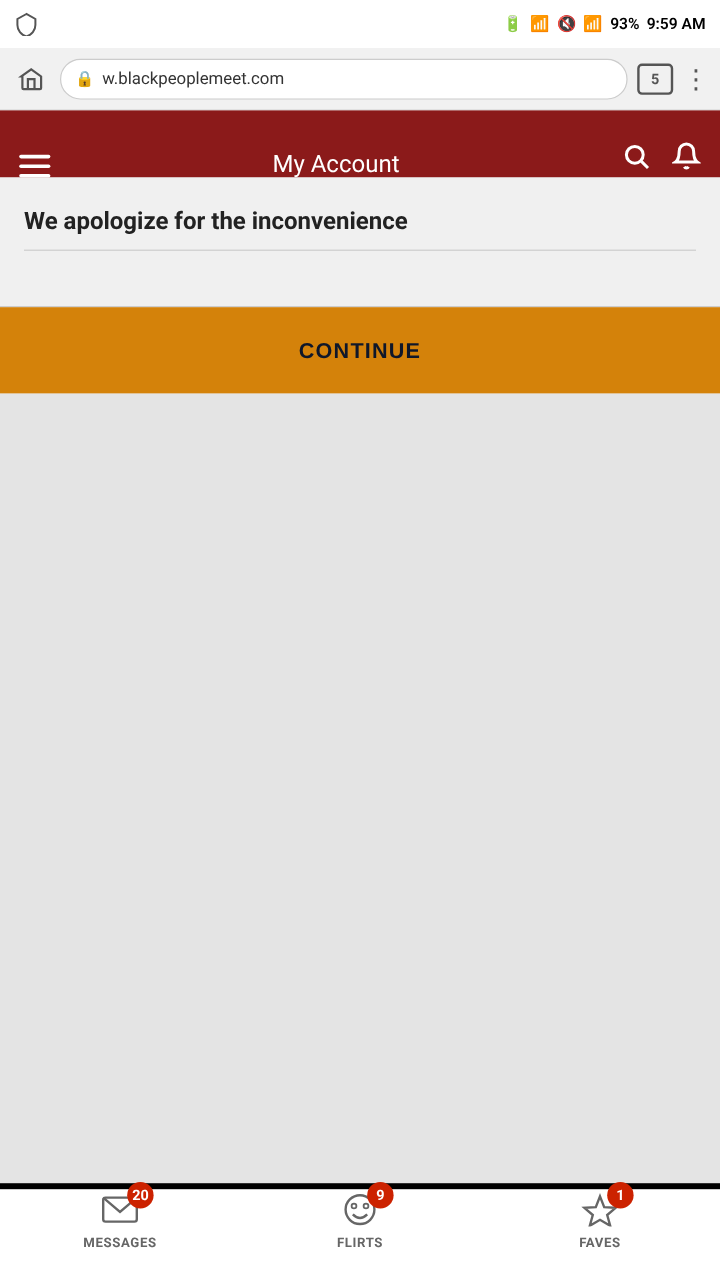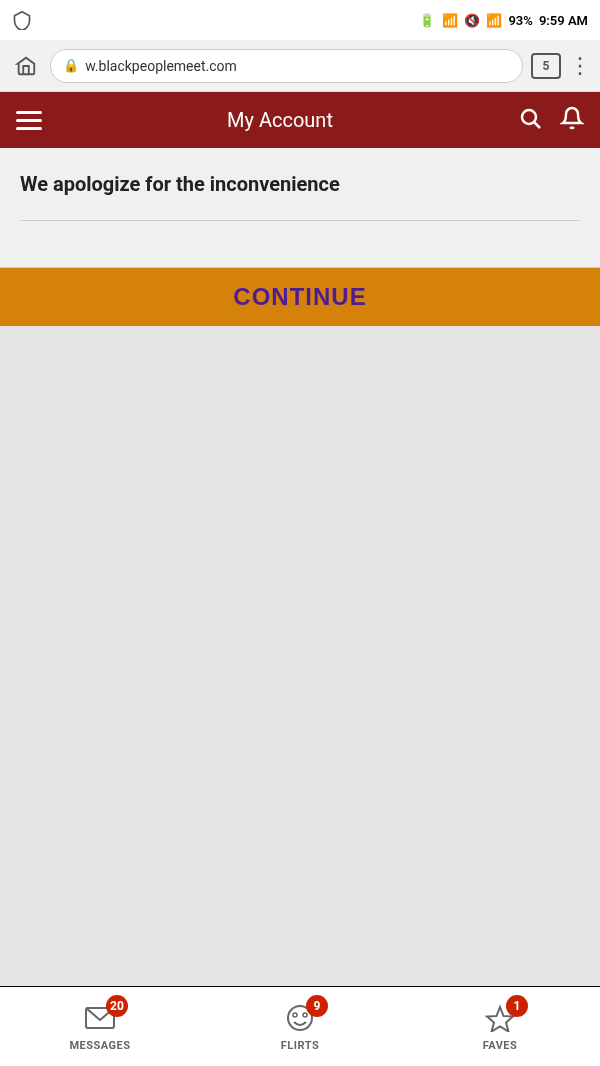--- a/index.html
+++ b/index.html
@@ -79,21 +79,21 @@
       font-size: 22px;
       color: #555;
       letter-spacing: -1px;
     }
 
     
     .app-header {
       background: #8b1a1a;
       height: 56px;
       display: flex;
-      align-items: center;
+      align-items: flex-end;
       justify-content: space-between;
       padding: 0 16px;
     }
     .hamburger {
       display: flex;
       flex-direction: column;
       gap: 5px;
       cursor: pointer;
     }
     .hamburger span {
@@ -129,53 +129,52 @@
     .apology-box {
       background: #f0f0f0;
       padding: 24px 20px 30px 20px;
       border-bottom: 1px solid #ccc;
     }
     .apology-title {
       font-size: 20px;
       font-weight: bold;
       color: #222;
       margin-bottom: 16px;
-      padding-bottom: 24px;
+      padding-bottom: 12px;
       border-bottom: 1px solid #ccc;
     }
     .apology-text {
       font-size: 16px;
       color: #333;
       line-height: 1.5;
     }
     .continue-btn {
       background: #d4820a;
-      color: #4c1d95;
+      color: #0f172a;
       border: none;
       width: 100%;
-      height: 58px;
-      font-size: 24px;
+      height: 72px;
+      font-size: 18px;
       font-weight: 600;
       letter-spacing: 1px;
       cursor: pointer;
       text-transform: uppercase;
     }
     .empty-area {
       flex: 1;
       background: #e4e4e4;
     }
 
     
     .bottom-nav {
       background: #fff;
       height: 80px;
       display: flex;
-      align-items: center;
       justify-content: space-around;
-      border-top: 1px solid #000000;
+      border-top: 5px solid #000000;
     }
     .nav-item {
       display: flex;
       flex-direction: column;
       align-items: center;
       gap: 4px;
       cursor: pointer;
       position: relative;
       min-width: 90px;
     }

